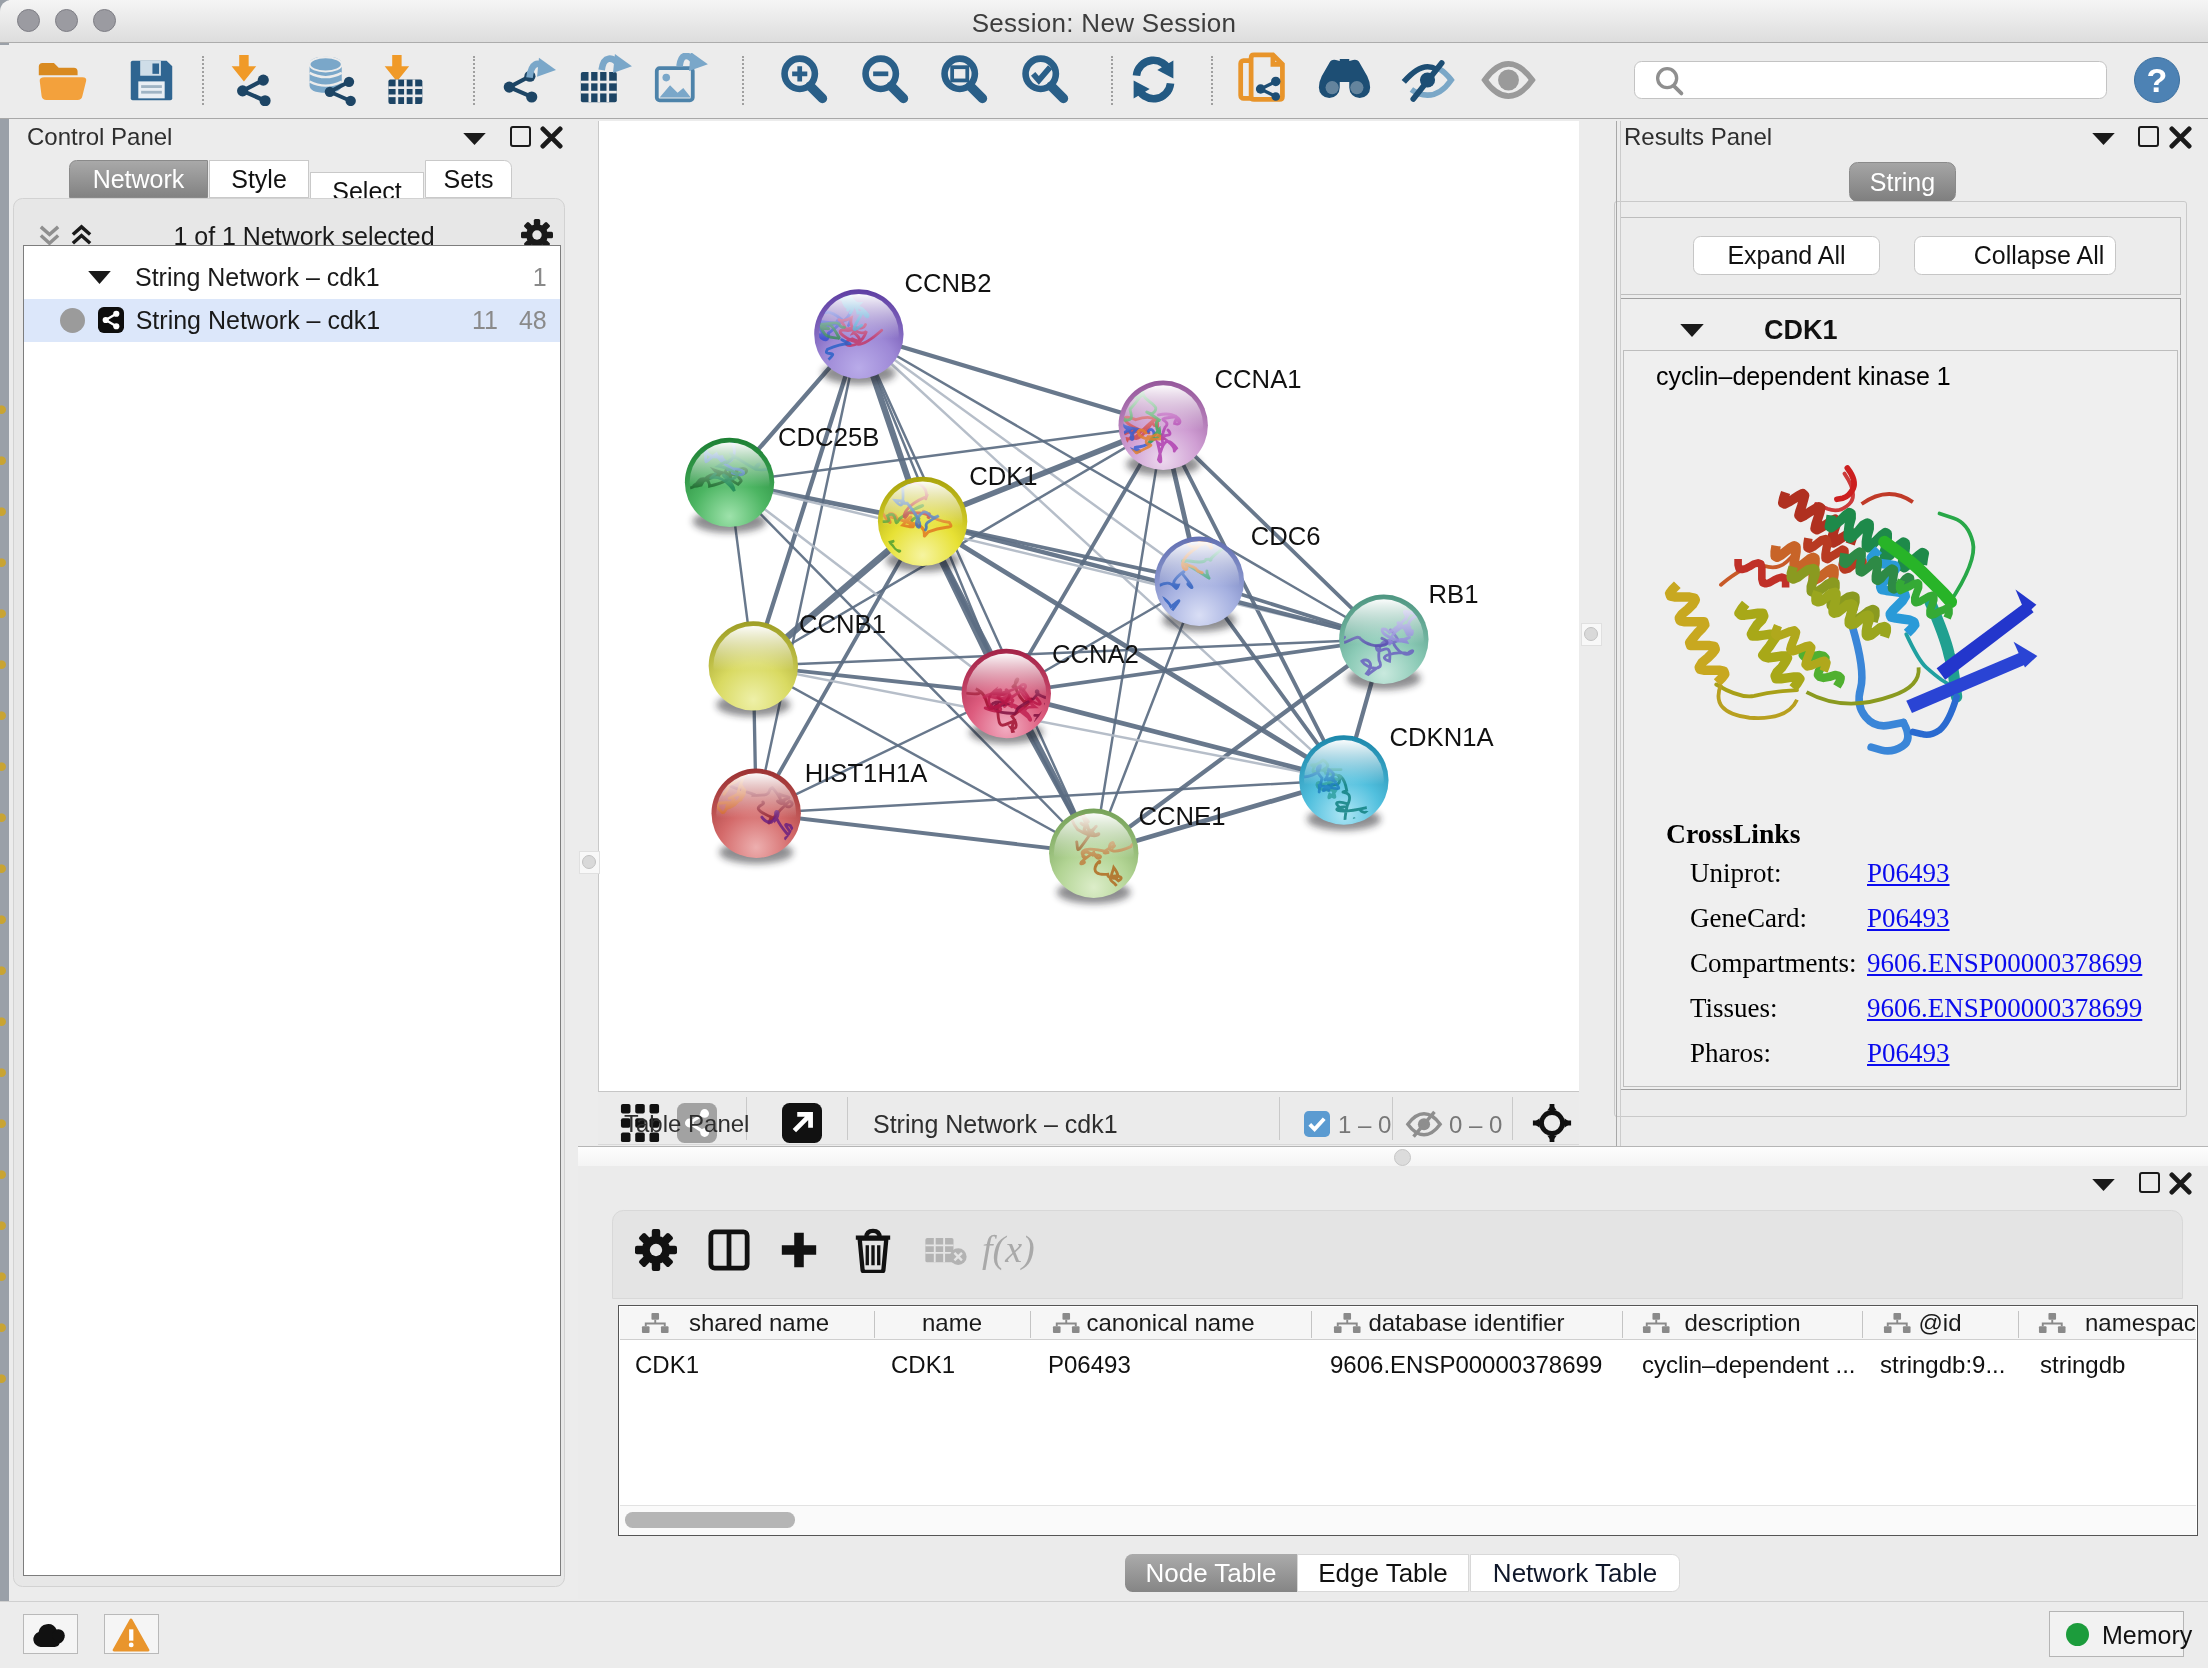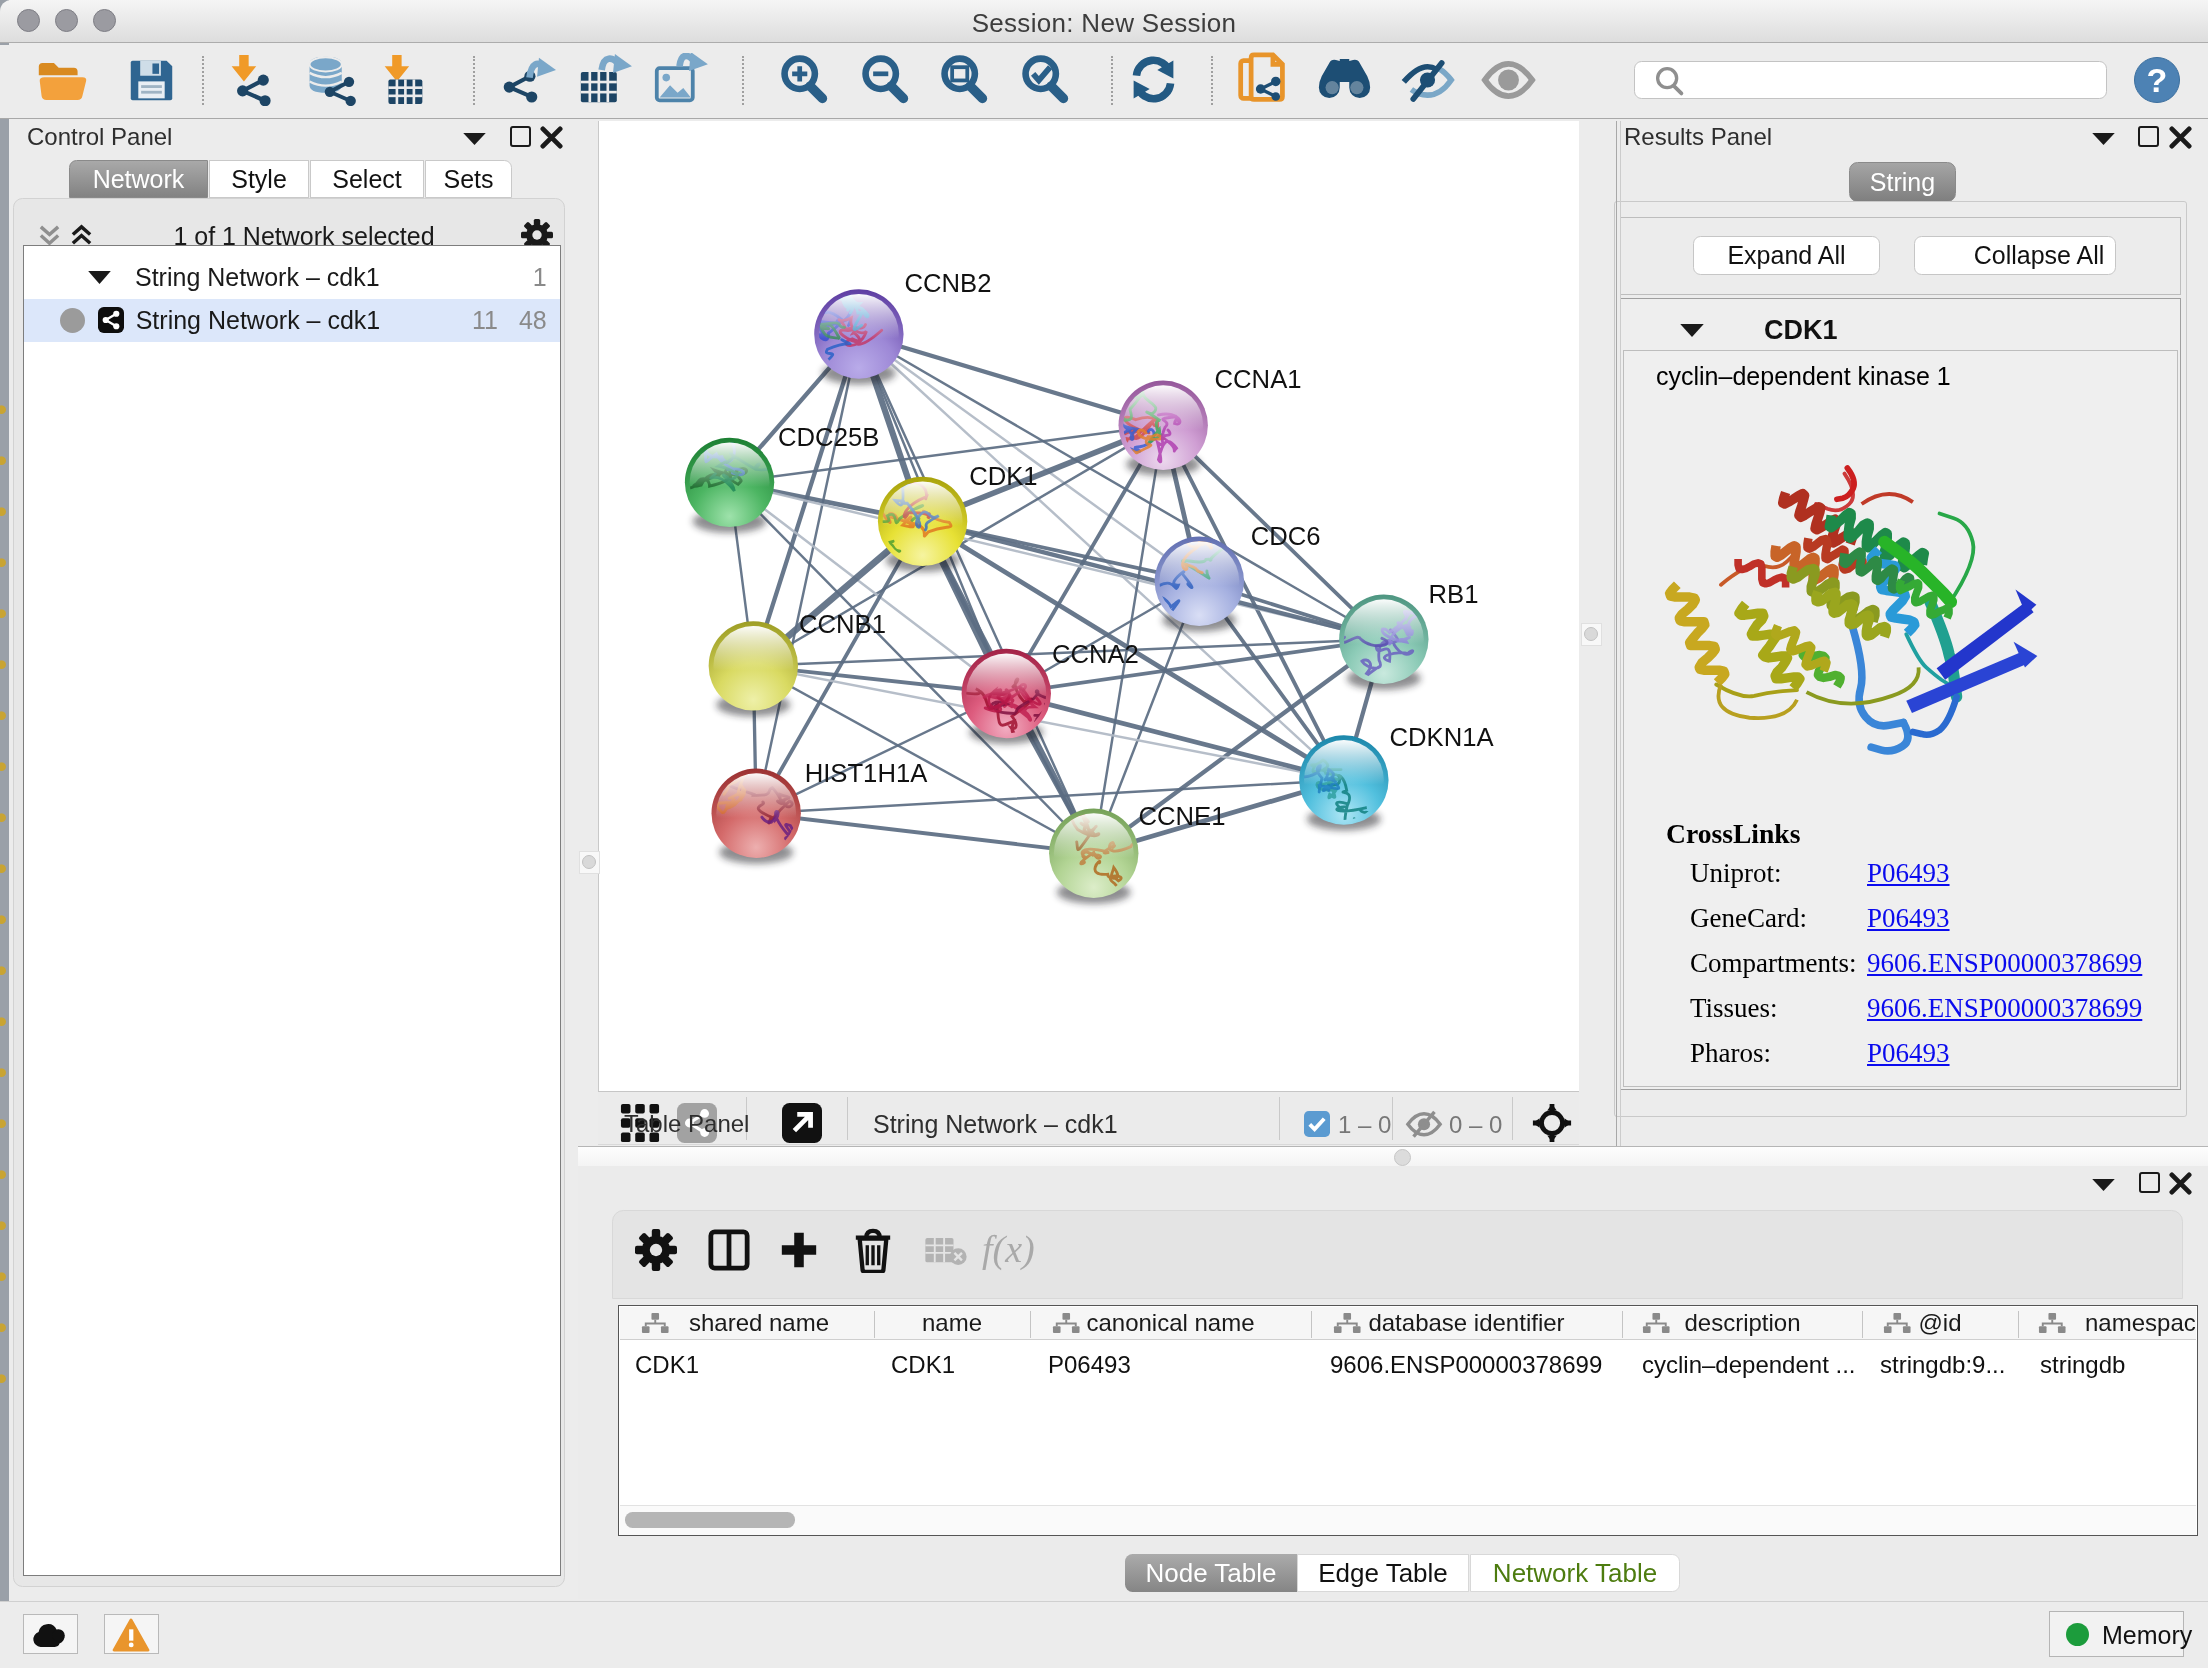--- a/index.html
+++ b/index.html
@@ -192,21 +192,21 @@
 <svg class="abs" style="left:462px;top:131px;" width="25" height="15" viewBox="0 0 26 16">
     <path d="M1 2 h24 l-12 13z" fill="#1a1a1a"></path>
   </svg>
 <div class="abs" style="left:510px;top:126px;width:21px;height:21px;border:2.9px solid #1a1a1a;border-radius:2.9px;"></div>
 <svg class="abs" style="left:540px;top:126px;" width="23" height="23" viewBox="0 0 24 24">
     <path d="M3 3 L21 21 M21 3 L3 21" stroke="#1a1a1a" stroke-width="5" stroke-linecap="round"></path>
   </svg>
 
 <div class="abs tab tabsel" style="left:69px;top:160px;width:139px;border-radius:7.6px 0 0 0;">Network</div>
 <div class="abs tab" style="left:209px;top:160px;width:100px;">Style</div>
-<div class="abs tab" style="left:310px;top:160px;width:114px;">Select</div>
+<div class="abs tab" style="left:310px;top:172px;width:114px;">Select</div>
 <div class="abs tab" style="left:425px;top:160px;width:87px;border-radius:0 7.6px 0 0;">Sets</div>
 <div class="abs" id="cp-box"></div>
 
 <svg class="abs" style="left:38px;top:224px;" width="23" height="23" viewBox="0 0 24 24">
     <path d="M3 3 l9 8 9-8 M3 12 l9 8 9-8" fill="none" stroke="#8f8f8f" stroke-width="3.6"></path>
   </svg>
 <svg class="abs" style="left:70px;top:224px;" width="23" height="23" viewBox="0 0 24 24">
     <path d="M3 11 l9-8 9 8 M3 20 l9-8 9 8" fill="none" stroke="#1a1a1a" stroke-width="3.6"></path>
   </svg>
 <div class="abs" style="left:114px;top:222px;width:380px;text-align:center;font-size:25px;color:#1a1a1a;">1 of 1 Network selected</div>
@@ -706,21 +706,21 @@
   <div class="cell" style="left:1022px;">cyclin–dependent ...</div>
   <div class="cell" style="left:1260px;">stringdb:9...</div>
   <div class="cell" style="left:1420px;">stringdb</div>
 </div>
 
 <div class="abs" style="left:620px;top:1505px;width:1576px;height:29.5px;background:#fafafa;border-top:1px solid #e2e2e2;"></div>
 <div class="abs" style="left:625px;top:1512px;width:170px;height:16px;background:#b5b5b5;border-radius:7.6px;"></div>
 
 <div class="abs" style="left:1125px;top:1554px;width:172px;height:38px;background:linear-gradient(#ababab,#858585);border-radius:7.6px 0 0 7.6px;color:#fff;font-size:26px;display:flex;align-items:center;justify-content:center;">Node Table</div>
 <div class="abs" style="left:1297px;top:1554px;width:172px;height:38px;background:#ffffff;border:1px solid #d8d8d8;color:#111;font-size:26px;display:flex;align-items:center;justify-content:center;">Edge Table</div>
-<div class="abs" style="left:1470px;top:1554px;width:210px;height:38px;background:#ffffff;border:1px solid #d8d8d8;border-radius:0 7.6px 7.6px 0;color:#4d7c0f;font-size:26px;display:flex;align-items:center;justify-content:center;">Network Table</div>
+<div class="abs" style="left:1470px;top:1554px;width:210px;height:38px;background:#ffffff;border:1px solid #d8d8d8;border-radius:0 7.6px 7.6px 0;color:#0f172a;font-size:26px;display:flex;align-items:center;justify-content:center;">Network Table</div>
 <div class="abs" id="statusbar"></div>
 
 <svg class="abs" style="left:641px;top:1313px;" width="28.5" height="21" viewBox="0 0 30 22">
     <g fill="#8a8a8a">
       <rect x="11" y="0" width="8" height="7" rx="1"></rect>
       <rect x="1" y="14" width="8" height="7" rx="1"></rect>
       <rect x="21" y="14" width="8" height="7" rx="1"></rect>
       <path d="M15 7 v4 M5 14 v-3 h20 v3" fill="none" stroke="#8a8a8a" stroke-width="2"></path>
     </g>
   </svg>

